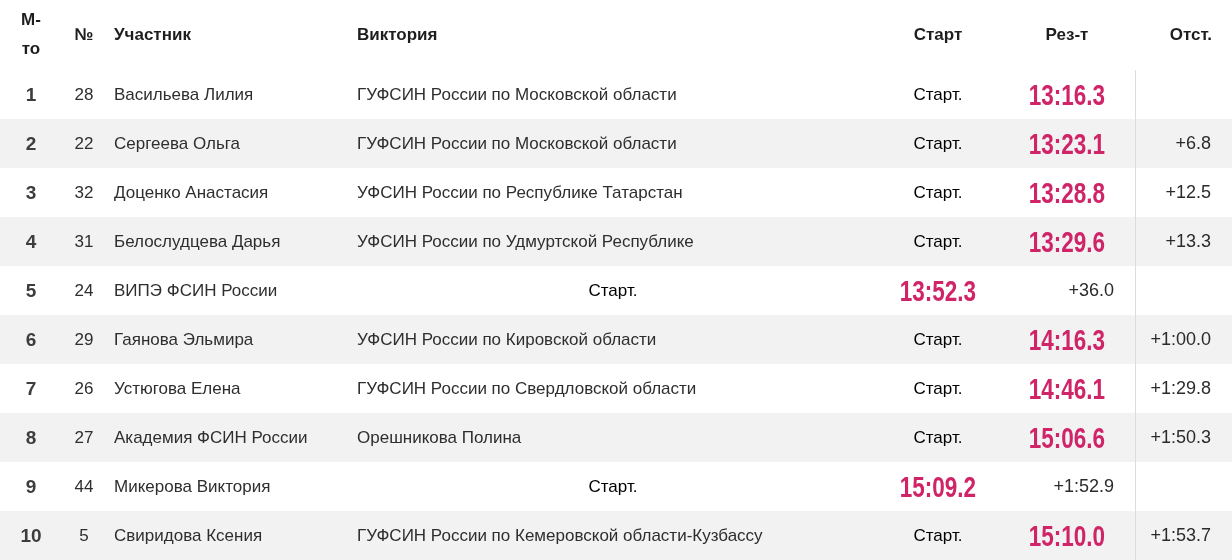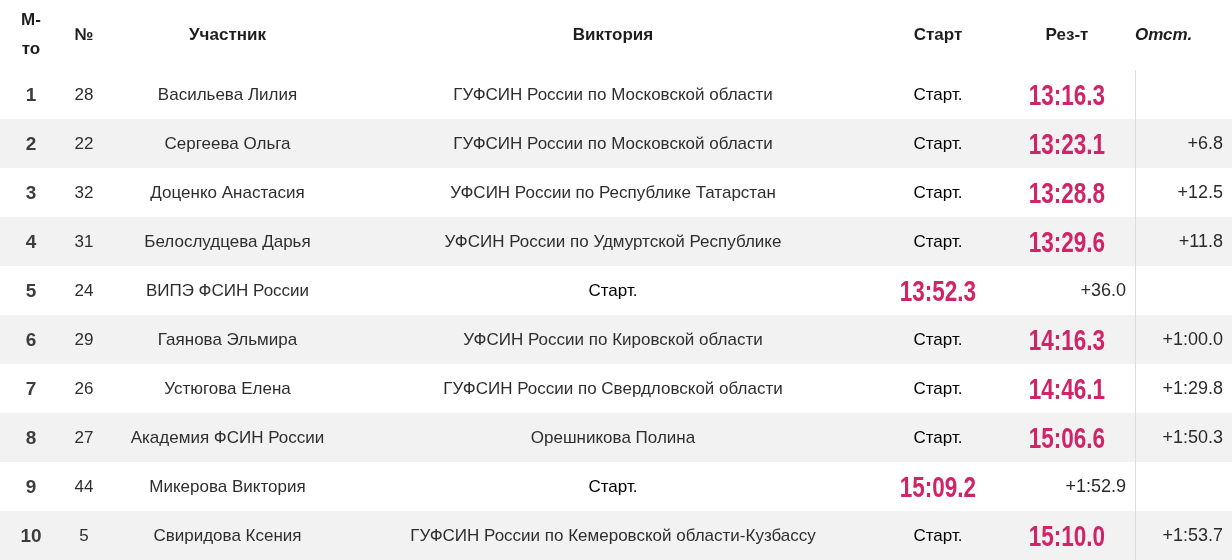--- a/index.html
+++ b/index.html
@@ -20,23 +20,23 @@
     height: 70px;
     font-weight: 700;
     font-size: 17px;
     color: #1e1e1e;
     background: #ffffff;
   }
   .data-row { height: 49px; font-size: 17px; }
   .data-row:nth-child(even) { background: var(--stripe, #f2f2f2); }
 
   .c-center { text-align: center; }
-  .c-left   { text-align: center; padding-left: 8px; padding-right: 8px; white-space: nowrap; overflow: hidden; }
-  .c-right  { text-align: right; padding-right: 9px; white-space: nowrap; }
-  .header-row .c-right { padding-right: 40px; font-style: italic; }
+  .c-left   { text-align: left; padding-left: 8px; padding-right: 8px; white-space: nowrap; overflow: hidden; }
+  .c-right  { text-align: right; padding-right: 21px; white-space: nowrap; }
+  .header-row .c-right { padding-right: 20px; }
 
   .mto-wrap {
     display: inline-block;
     width: 30px;
     line-height: 1.7;
     overflow-wrap: break-word;
     text-align: center;
   }
   .place-cell { font-weight: 700; font-size: 19px; color: #3d3d3d; }
   .gap-cell   { font-size: 18px; color: #2b2b2b; }
@@ -104,21 +104,21 @@
         <div class="c-center"><span class="result-time">13:28.8</span></div>
         <div class="c-right gap-cell">+12.5</div>
       </div>
       <div class="grid-row data-row">
         <div class="c-center place-cell">4</div>
         <div class="c-center">31</div>
         <div class="c-left">Белослудцева Дарья</div>
         <div class="c-left">УФСИН России по Удмуртской Республике</div>
         <div class="c-center start-cell">Старт.</div>
         <div class="c-center"><span class="result-time">13:29.6</span></div>
-        <div class="c-right gap-cell">+11.8</div>
+        <div class="c-right gap-cell">+13.3</div>
       </div>
       <div class="grid-row data-row">
         <div class="c-center place-cell">5</div>
         <div class="c-center">24</div>
         <div class="c-left">ВИПЭ ФСИН России</div>
         <div class="c-center start-cell">Старт.</div>
         <div class="c-center"><span class="result-time">13:52.3</span></div>
         <div class="c-right gap-cell">+36.0</div>
       </div>
       <div class="grid-row data-row">

